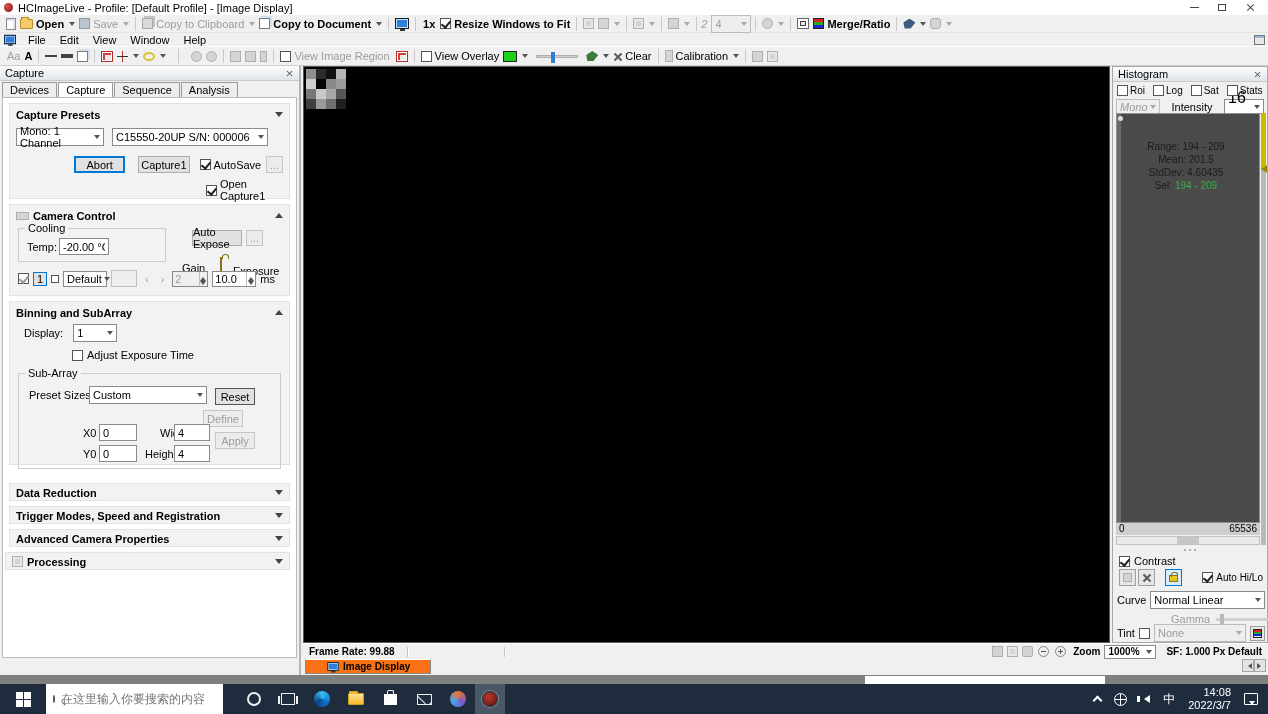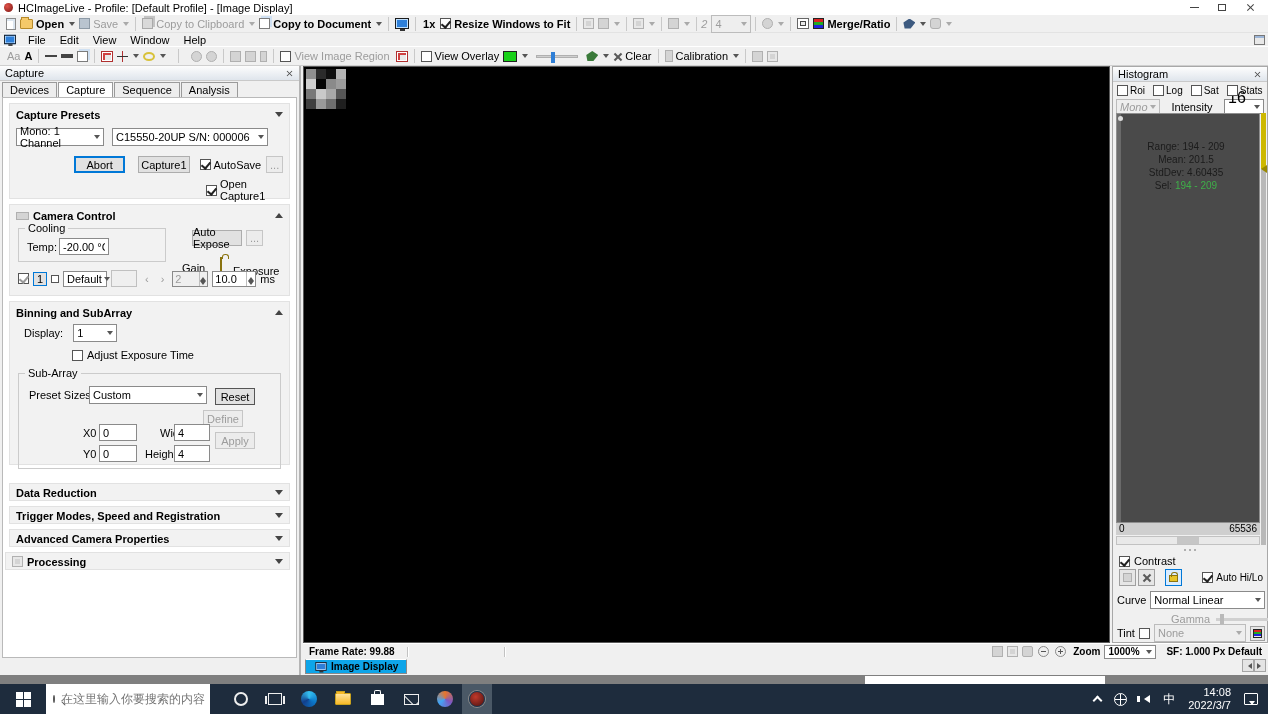--- a/index.html
+++ b/index.html
@@ -102,37 +102,37 @@
 .gamma-slider .thumb{position:absolute;left:4px;top:-4px;width:4px;height:11px;background:#b9b9b9}
 .vtrack{position:absolute;right:1px;top:46px;width:5px;height:432px;background:#b9b9b9}
 .vtrack .yellow{position:absolute;top:0;left:0;width:5px;height:56px;background:#cdb800}
 .vtrack .handle{position:absolute;top:52px;left:-4px;width:0;height:0;border:4px solid transparent;border-right:6px solid #9a8a00}
 
 .canvas{left:303px;top:0;width:807px;height:577px;background:#000;border:1px solid #5a5a5a}
 .pixgrid{position:absolute;left:2px;top:2px;display:grid;grid-template-columns:repeat(4,10px);grid-auto-rows:10px}
 .statusbar{left:303px;top:577px;width:965px;height:16px;background:#f0f0f0;border-top:1px solid #fff;display:flex;align-items:center;font-size:10px;font-weight:bold;padding:0 6px}
 .ssep{width:1px;height:10px;background:#c2c2c2;box-shadow:1px 0 0 #fff;margin:0 6px}
 .tabstrip{left:303px;top:593px;width:965px;height:16px;background:#f0f0f0;display:flex;align-items:flex-start}
-.doc-tab{display:flex;align-items:center;gap:3px;background:#0ea5e9;border:1px solid #8a8a8a;border-top-color:#fff;padding:0 8px;height:15px;font-size:10px;font-weight:bold;margin-left:2px}
+.doc-tab{display:flex;align-items:center;gap:3px;background:#f97316;border:1px solid #8a8a8a;border-top-color:#fff;padding:0 20px;height:15px;font-size:10px;font-weight:bold;margin-left:2px}
 .scroll-arrows{margin-left:auto;display:flex;margin-right:2px}
 .sa-btn{width:12px;height:13px;background:#e4e4e4;border:1px solid #a5a5a5;display:flex;align-items:center;justify-content:center}
 .tri-l{width:0;height:0;border:3px solid transparent;border-right:4px solid #555}
 .tri-r{width:0;height:0;border:3px solid transparent;border-left:4px solid #555}
 .round-btn{width:11px;height:11px;border:1px solid #8a8a8a;border-radius:50%;background:#efefef;position:relative}
 .round-btn:before{content:"";position:absolute;left:2px;top:4px;width:5px;height:1px;background:#555}
 .round-btn.plus:after{content:"";position:absolute;left:4px;top:2px;width:1px;height:5px;background:#555}
 
 .gray-strip{left:0;top:675px;width:1268px;height:9px;background:#7f7f7f}
 .white-seg{position:absolute;left:865px;top:1px;width:240px;height:8px;background:#fff}
 
 .taskbar{left:0;top:684px;width:1268px;height:30px;background:#1e2c3d;display:flex;align-items:center;color:#fff}
 .tb-item{width:34px;height:30px;display:flex;align-items:center;justify-content:center;flex:0 0 auto}
 .start-g{display:grid;grid-template-columns:7px 7px;grid-auto-rows:7px;gap:1px}
 .start-g i{background:#fff}
-.tb-search{width:164px;height:30px;background:#fff;display:flex;align-items:center;padding:0 7px;gap:6px;flex:0 0 auto}
+.tb-search{width:177px;height:30px;background:#fff;display:flex;align-items:center;padding:0 7px;gap:6px;flex:0 0 auto}
 .tb-search input{border:none;outline:none;font-size:12px;width:160px;color:#333;background:transparent}
 .mag{width:8px;height:8px;border:1px solid #555;border-radius:50%;position:relative}
 .mag:after{content:"";position:absolute;left:7px;top:7px;width:5px;height:1px;background:#555;transform:rotate(45deg)}
 .circ{width:14px;height:14px;border:2px solid #eee;border-radius:50%}
 .tview{width:14px;height:12px;border:1px solid #eee;position:relative;background:transparent}
 .tview:before{content:"";position:absolute;left:-4px;top:2px;width:2px;height:8px;background:#eee}
 .tview:after{content:"";position:absolute;right:-4px;top:2px;width:2px;height:8px;background:#eee}
 .edge{width:16px;height:16px;border-radius:50%;background:conic-gradient(#35c1f1,#0b77c9,#123f8c,#35c1f1)}
 .expl{width:16px;height:12px;background:linear-gradient(#ffe29a,#f7b928);border:1px solid #caa21d;border-radius:1px;position:relative}
 .expl:before{content:"";position:absolute;top:-3px;left:0;width:7px;height:2px;background:#f7b928;border:1px solid #caa21d;border-bottom:none}

